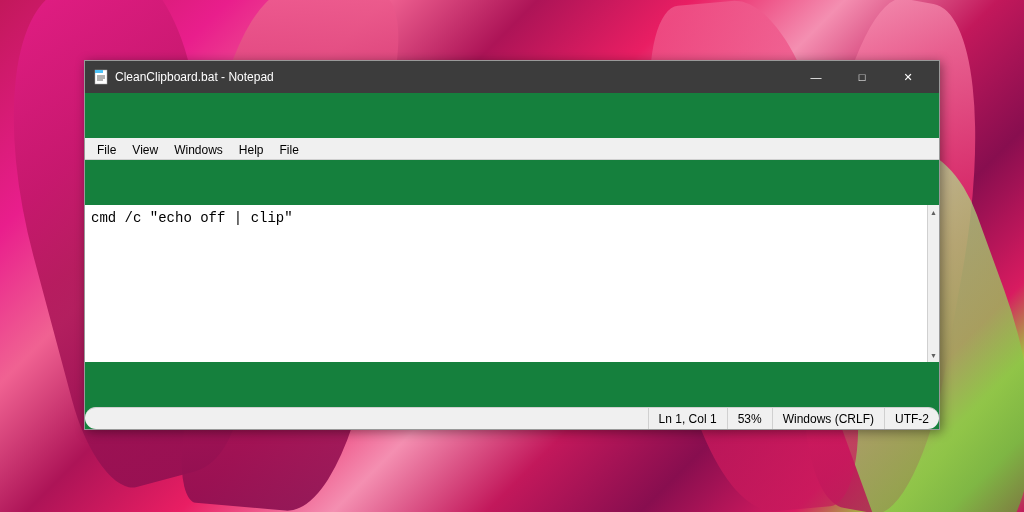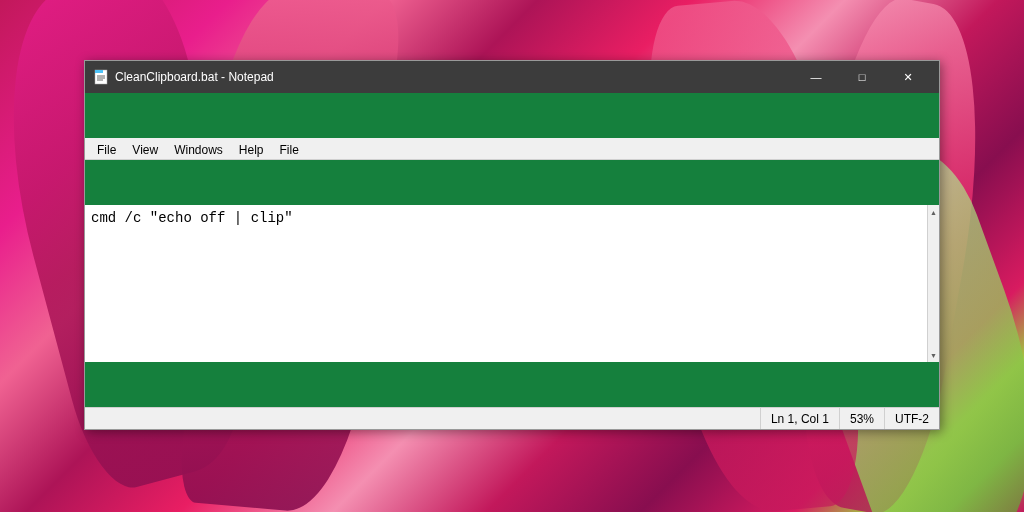--- a/index.html
+++ b/index.html
@@ -215,20 +215,21 @@
 
     
     .status-bar {
       height: 22px;
       background: #f0f0f0;
       border-top: 1px solid #d0d0d0;
       display: flex;
       align-items: center;
       flex-shrink: 0;
       padding: 0;
+      border-radius: 11px;
     }
 
     .status-spacer {
       flex: 1;
     }
 
     .status-section {
       height: 100%;
       padding: 0 10px;
       display: flex;
@@ -283,16 +284,17 @@
       <div class="scroll-arrow">▲</div>
       <div class="scroll-track"></div>
       <div class="scroll-arrow">▼</div>
     </div>
   </div>
 
   <div class="status-bar">
     <div class="status-spacer"></div>
     <div class="status-section">Ln 1, Col 1</div>
     <div class="status-section">53%</div>
+    <div class="status-section">Windows (CRLF)</div>
     <div class="status-section">UTF-2</div>
   </div>
 
 </div>
 
 </body></html>

